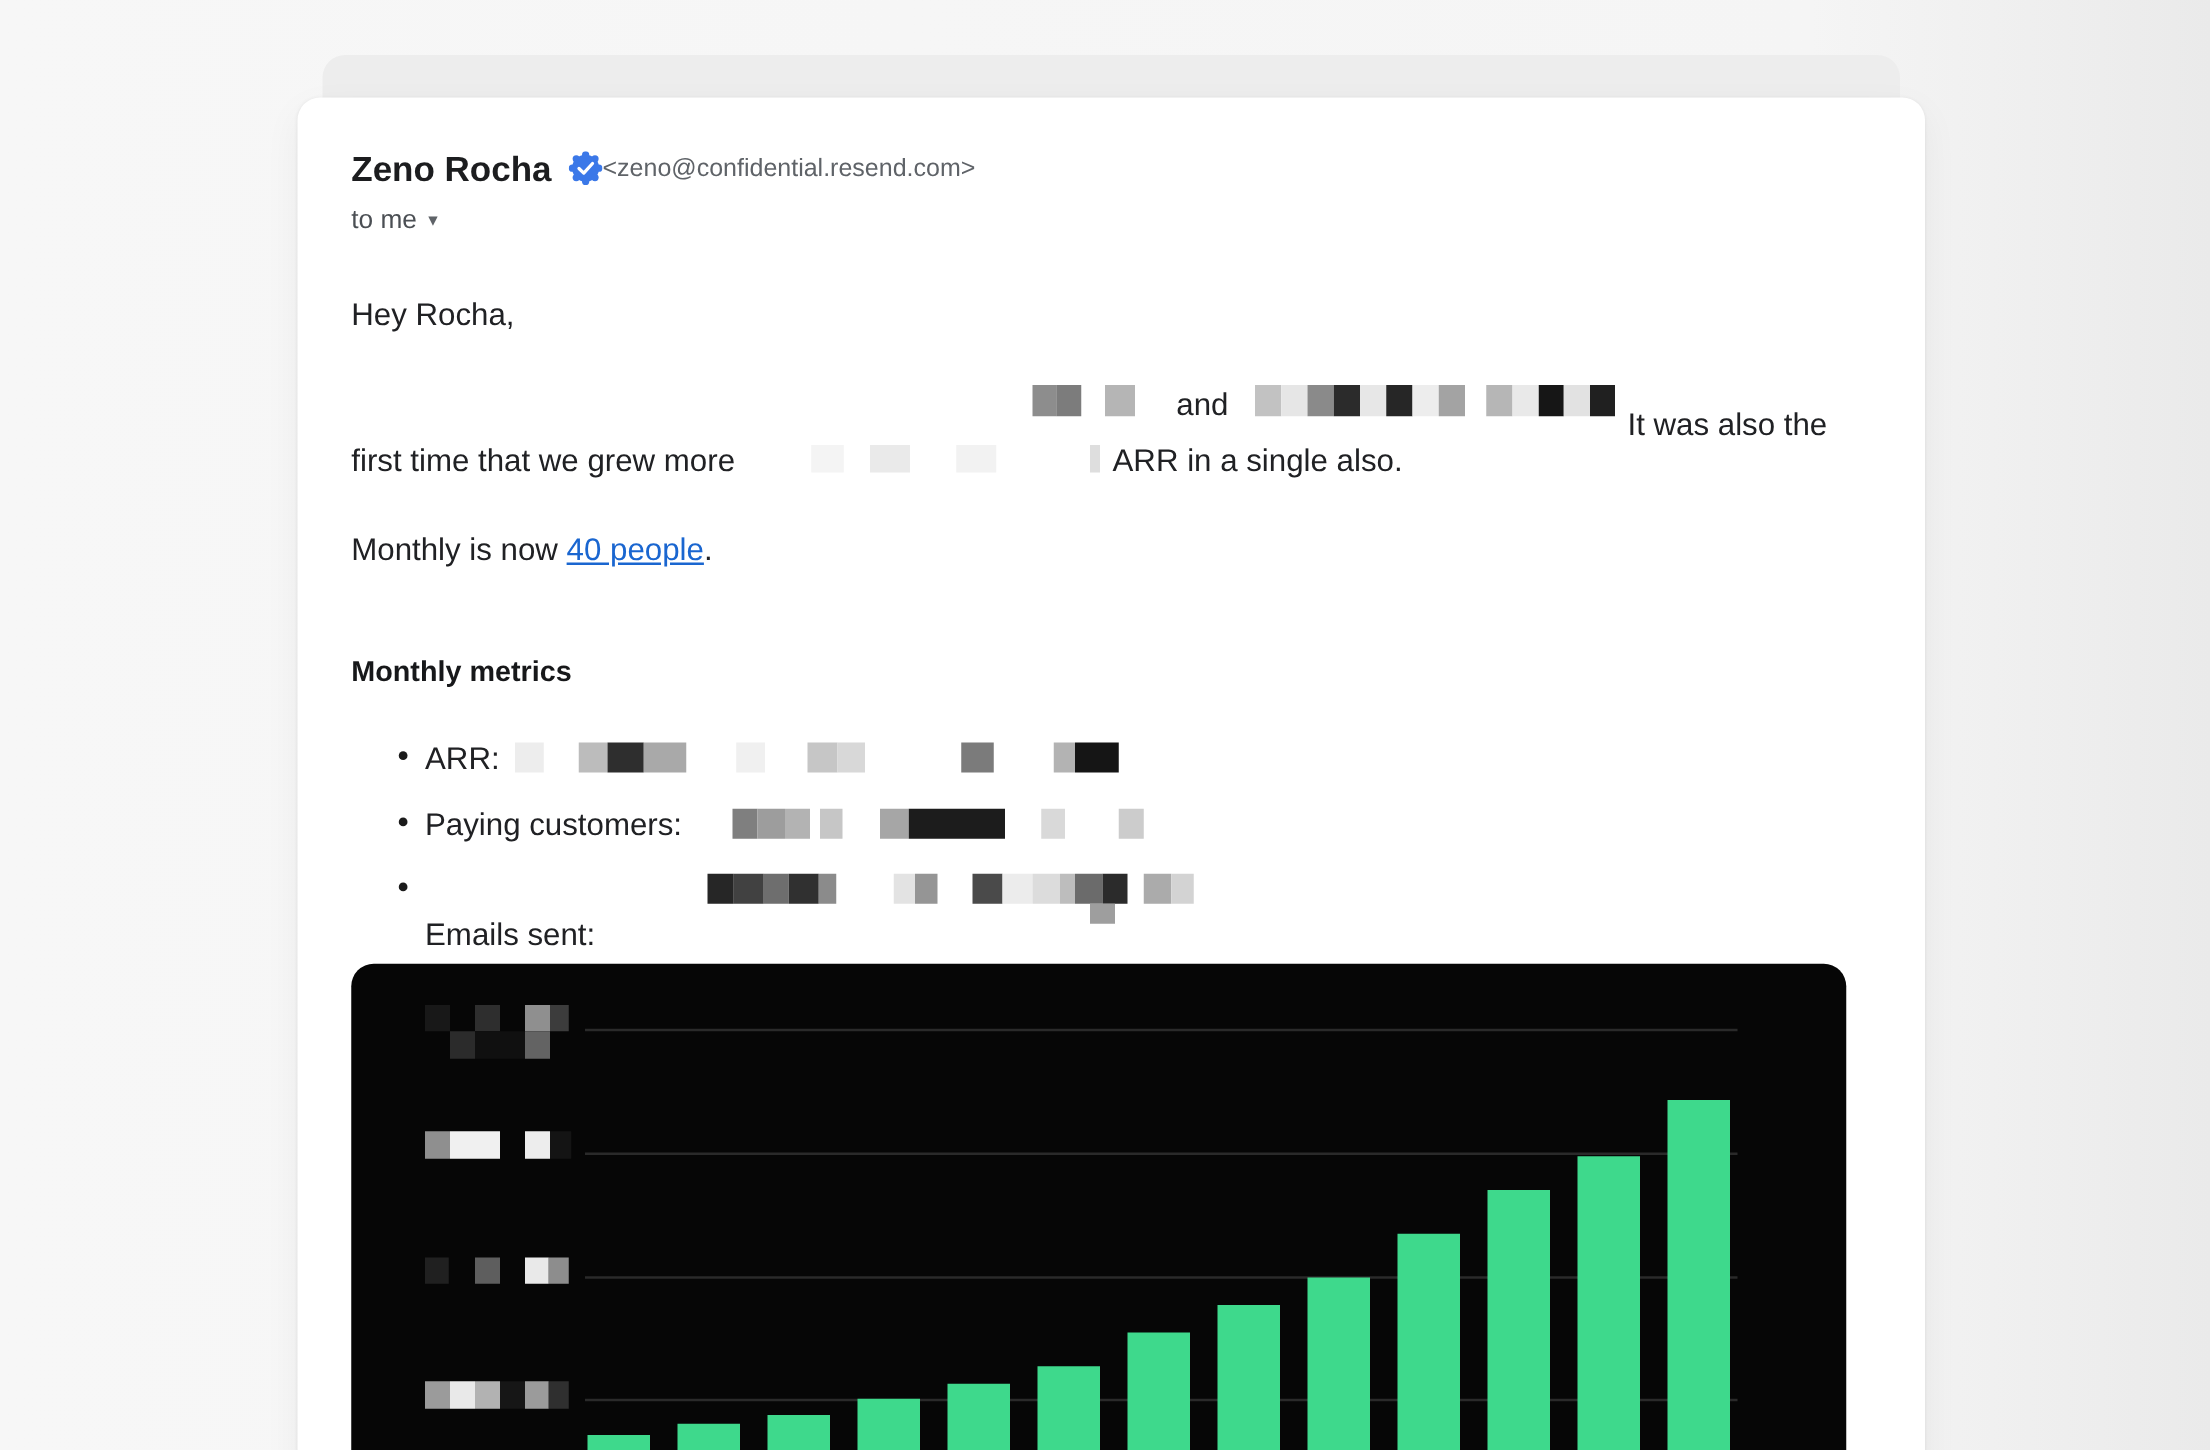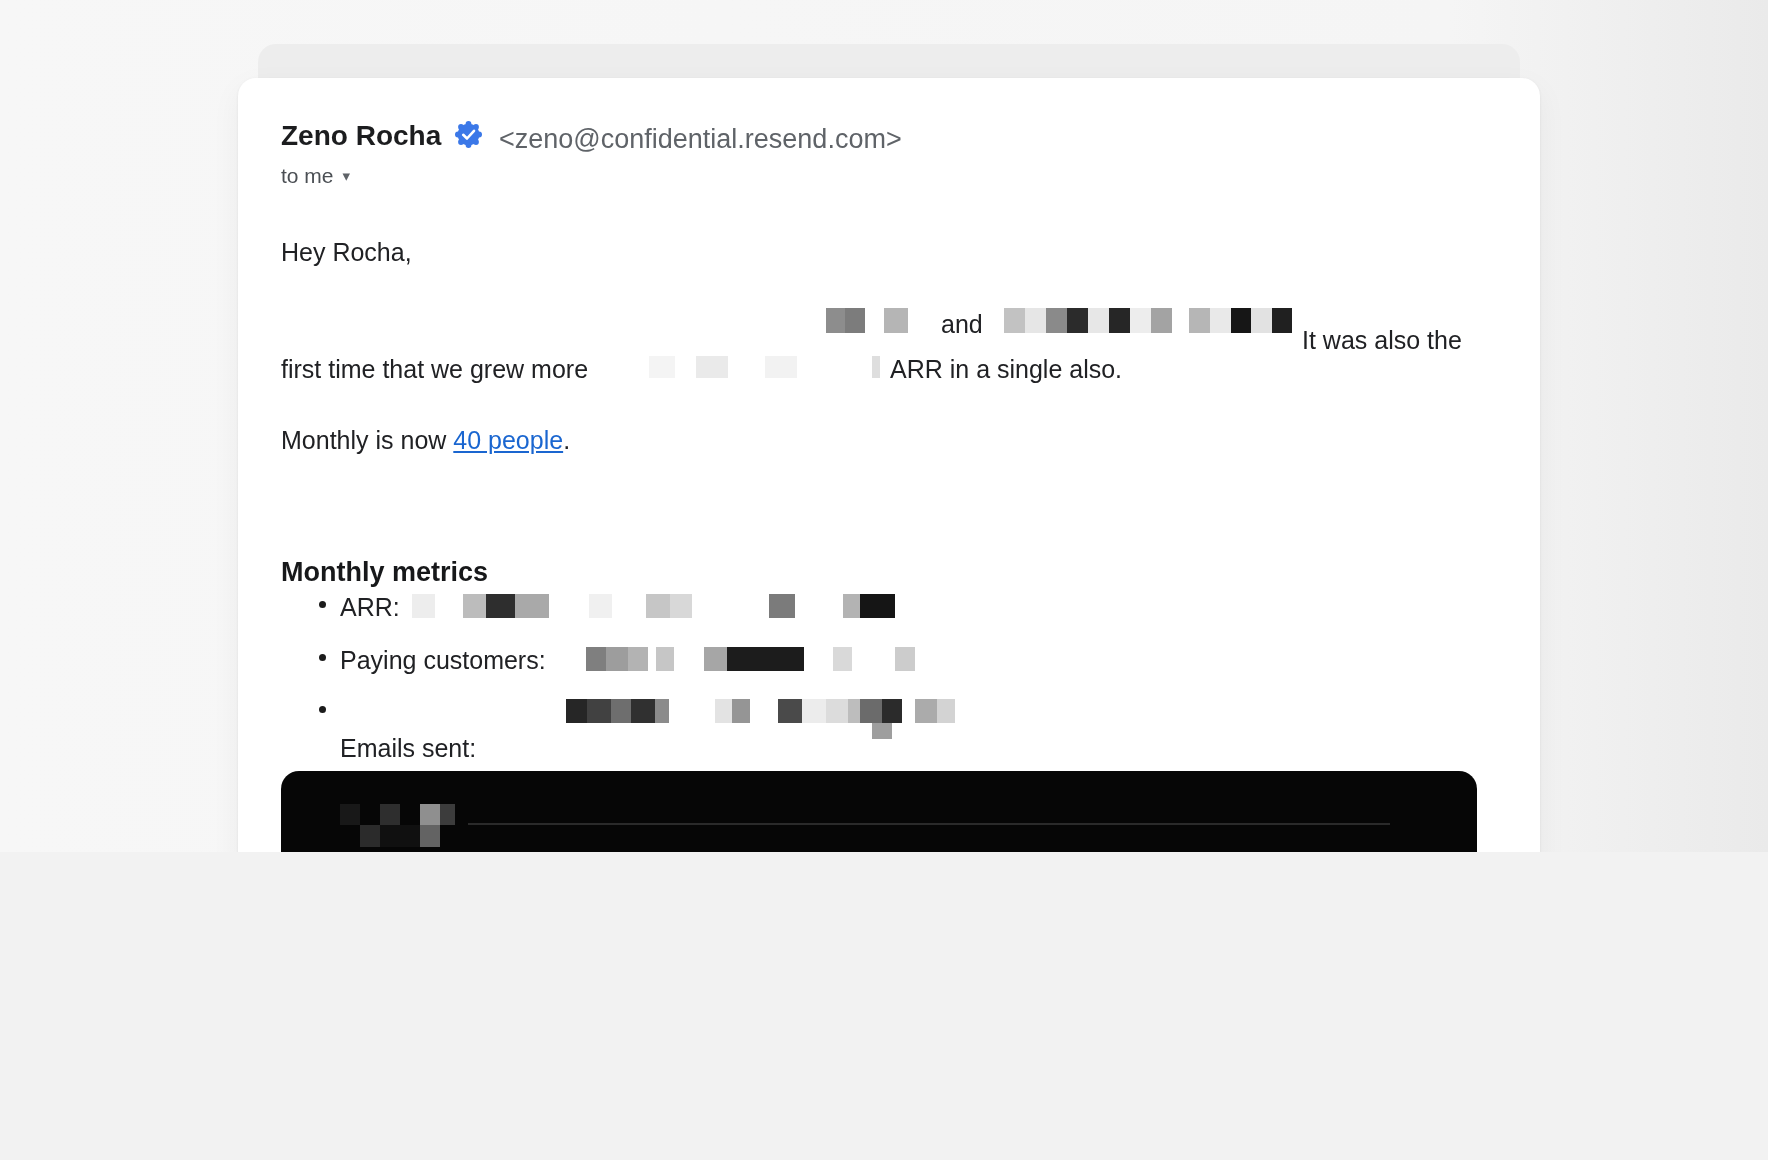--- a/index.html
+++ b/index.html
@@ -2,41 +2,41 @@
 <html><head>
 <meta charset="utf-8">
 <style>
   html,body{margin:0;padding:0;}
   body{
     font-family:"Liberation Sans", sans-serif;
     background:#f2f2f2;
   }
   #screen{
     position:relative;
-    width:1768px;height:852px;
+    width:1768px;height:1160px;
     overflow:hidden;
     background:linear-gradient(90deg,#f7f7f7 0%,#f5f5f5 82%,#eaeaea 100%);
   }
   .abs{position:absolute;}
   #prev-edge{
     left:258px;top:44px;width:1262px;height:60px;
     background:#ededed;border-radius:18px;
   }
   #card{
     left:238px;top:78px;width:1302px;height:1116px;
     background:#ffffff;border-radius:18px;
     box-shadow:0 1px 3px rgba(0,0,0,.07), 0 10px 30px rgba(0,0,0,.05);
   }
   .t{position:absolute;white-space:nowrap;color:#202124;font-size:25px;line-height:1.2;}
   #sender-name{left:281px;top:119px;font-size:28px;font-weight:bold;color:#1c1d1f;}
   #badge{left:455px;top:121px;width:27px;height:27px;}
-  #sender-address{left:499px;top:123px;font-size:27px;color:#5f6368;}
+  #sender-address{left:482px;top:123px;font-size:20px;color:#5f6368;}
   #to-me{left:281px;top:164px;font-size:21px;color:#4b4f54;cursor:pointer;display:flex;align-items:center;gap:9px;}
   #to-me .caret{font-size:15px;color:#5f6368;}
-  .h2{font-weight:bold;font-size:27px;color:#17181a;margin-top:32px;}
+  .h2{font-weight:bold;font-size:23px;color:#17181a;}
   a.body-link{text-decoration:underline;cursor:pointer;}
   .dot{position:absolute;width:7px;height:7px;border-radius:50%;background:#1b1b1b;}
   #chart{
     left:281px;top:771px;width:1196px;height:389px;
     background:#060606;border-radius:18px 18px 0 0;
   }
 </style>
 </head>
 <body>
 

